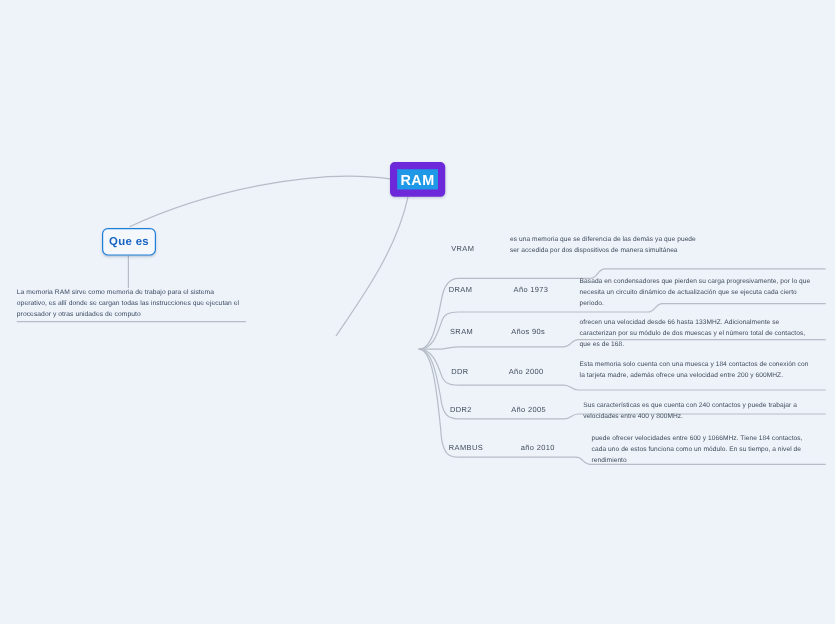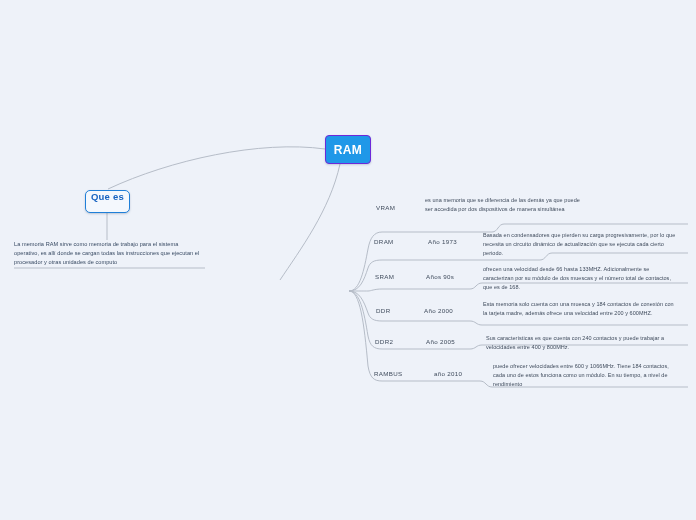--- a/index.html
+++ b/index.html
@@ -22,21 +22,21 @@
     width: 696px; height: 520px;
     pointer-events: none;
   }
 
   
   .root-node {
     position: absolute;
     left: 325px; top: 135px;
     width: 46px; height: 29px;
     background: #1f98e8;
-    border: 1px solid #6d28d9;
+    border: 6px solid #6d28d9;
     border-radius: 4px;
     box-shadow: 0 1px 2px rgba(40,70,110,0.22);
     display: flex;
     align-items: center;
     justify-content: center;
   }
   .root-node .label {
     color: #ffffff;
     font-size: 12px;
     font-weight: bold;
@@ -44,21 +44,21 @@
   }
 
   
   .l1-node {
     position: absolute;
     background: #f4f8fd;
     border: 1.6px solid #1f7fd8;
     border-radius: 5px;
     box-shadow: 0 1px 2px rgba(40,70,110,0.25);
     display: flex;
-    align-items: flex-start;
+    align-items: center;
     justify-content: center;
   }
   .l1-node .label {
     color: #1763c0;
     font-size: 9.5px;
     font-weight: bold;
     letter-spacing: 0.25px;
     white-space: nowrap;
   }
   #node-quees  { left: 85px;  top: 190px; width: 45px; height: 23px; }

